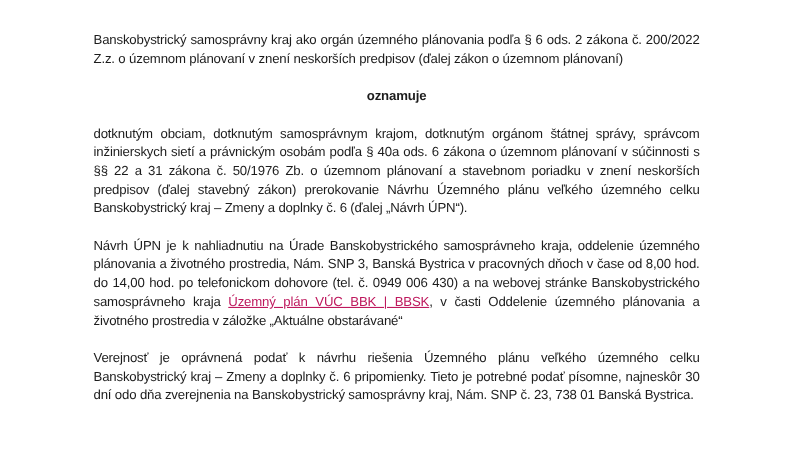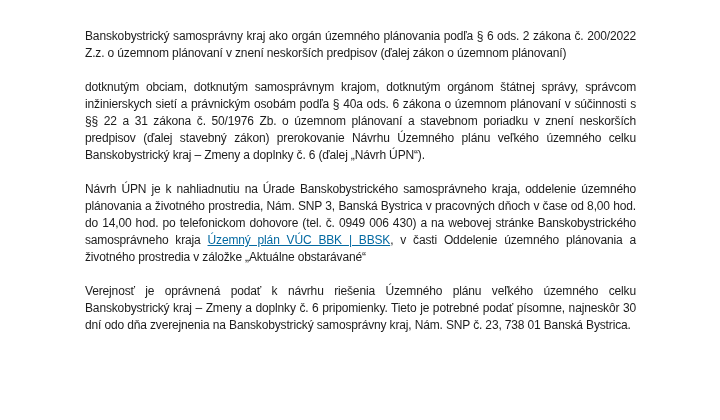--- a/index.html
+++ b/index.html
@@ -28,33 +28,34 @@
   .para {
     margin: 0 0 17px 0;
     text-align: justify;
   }
   .heading {
     margin: 0 0 17px 0;
     text-align: center;
     font-weight: 700;
   }
   .doc-link {
-    color: #0369a1;
+    color: #be185d;
     text-decoration: underline;
     cursor: pointer;
   }
 </style>
 </head>
 <body>
 
 <div class="page">
   <div class="content">
 
     <p class="para">Banskobystrický samosprávny kraj ako orgán územného plánovania podľa § 6 ods. 2 zákona č. 200/2022 Z.z. o územnom plánovaní v znení neskorších predpisov (ďalej zákon o územnom plánovaní)</p>
 
+    <p class="heading">oznamuje</p>
 
     <p class="para">dotknutým obciam, dotknutým samosprávnym krajom, dotknutým orgánom štátnej správy, správcom inžinierskych sietí a právnickým osobám podľa § 40a ods. 6 zákona o územnom plánovaní v súčinnosti s §§ 22 a 31 zákona č. 50/1976 Zb. o územnom plánovaní a stavebnom poriadku v znení neskorších predpisov (ďalej stavebný zákon)  prerokovanie Návrhu Územného plánu veľkého územného celku Banskobystrický kraj – Zmeny a doplnky č. 6 (ďalej „Návrh ÚPN“).</p>
 
     <p class="para"><span>Návrh ÚPN je k nahliadnutiu na Úrade Banskobystrického samosprávneho kraja, oddelenie územného plánovania a životného prostredia, Nám. SNP 3, Banská Bystrica v pracovných dňoch v čase od 8,00 hod. do 14,00 hod. po telefonickom dohovore (tel. č. 0949 006 430) a na webovej stránke Banskobystrického samosprávneho kraja </span><a class="doc-link">Územný plán VÚC BBK | BBSK</a><span>, v časti Oddelenie územného plánovania a životného prostredia v záložke „Aktuálne obstarávané“</span></p>
 
     <p class="para">Verejnosť je oprávnená podať k návrhu riešenia Územného plánu veľkého územného celku Banskobystrický kraj – Zmeny a doplnky č. 6 pripomienky.  Tieto je potrebné podať písomne, najneskôr 30 dní odo dňa zverejnenia na Banskobystrický samosprávny kraj, Nám. SNP č. 23, 738 01 Banská Bystrica.</p>
 
   </div>
 </div>
 

